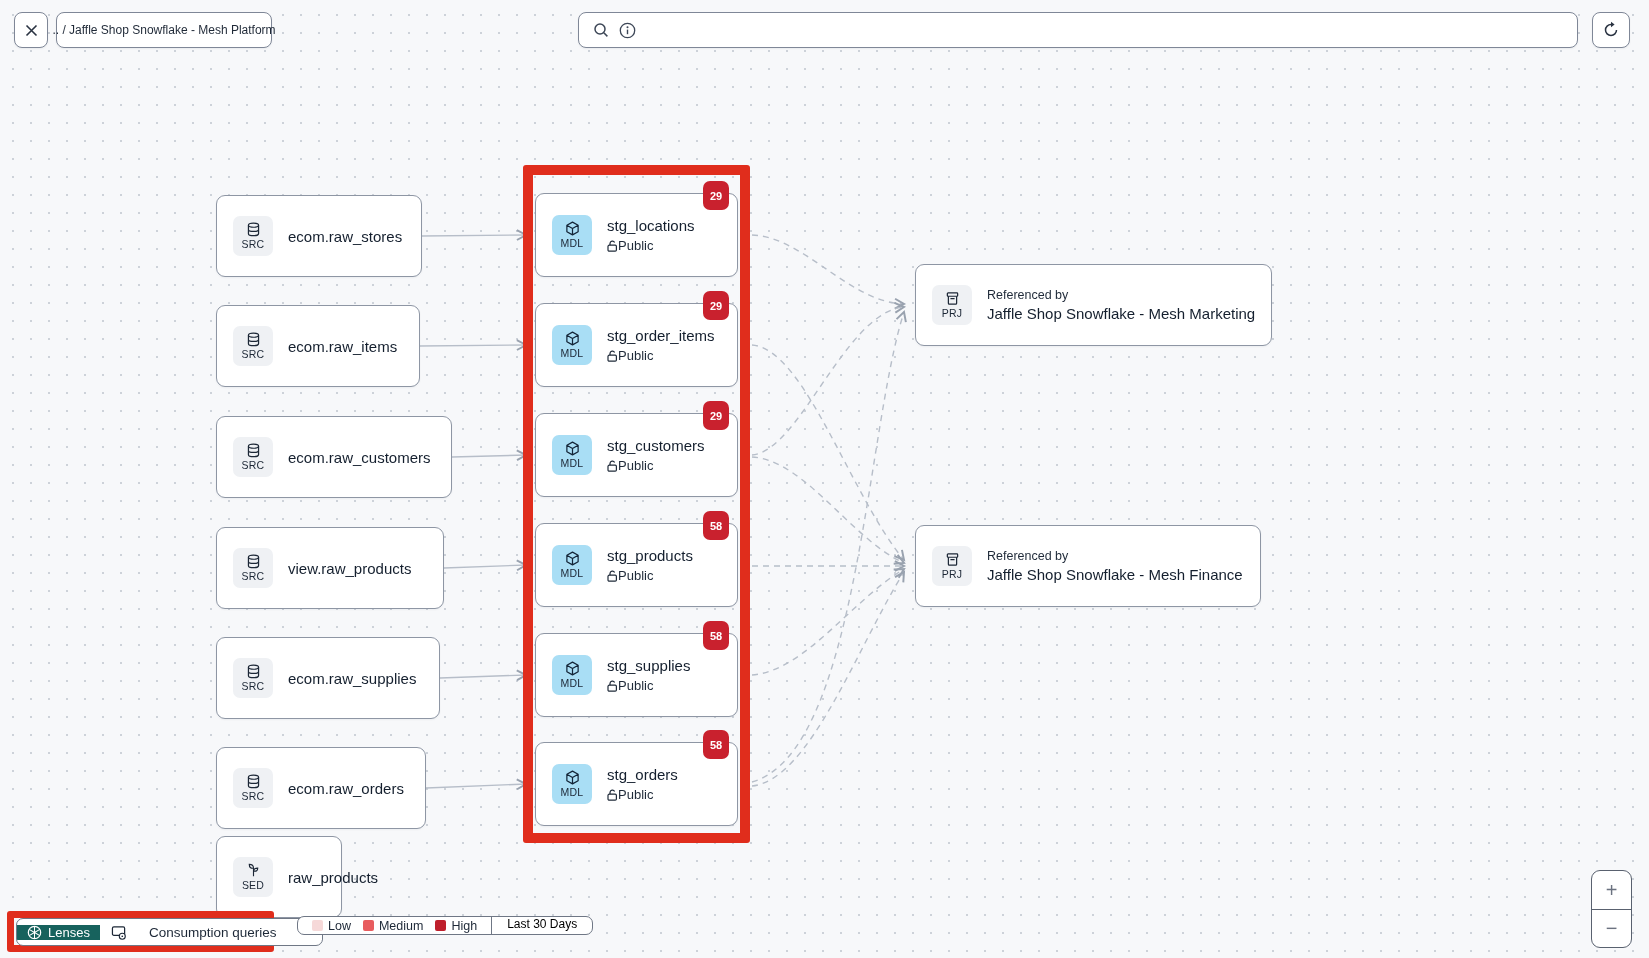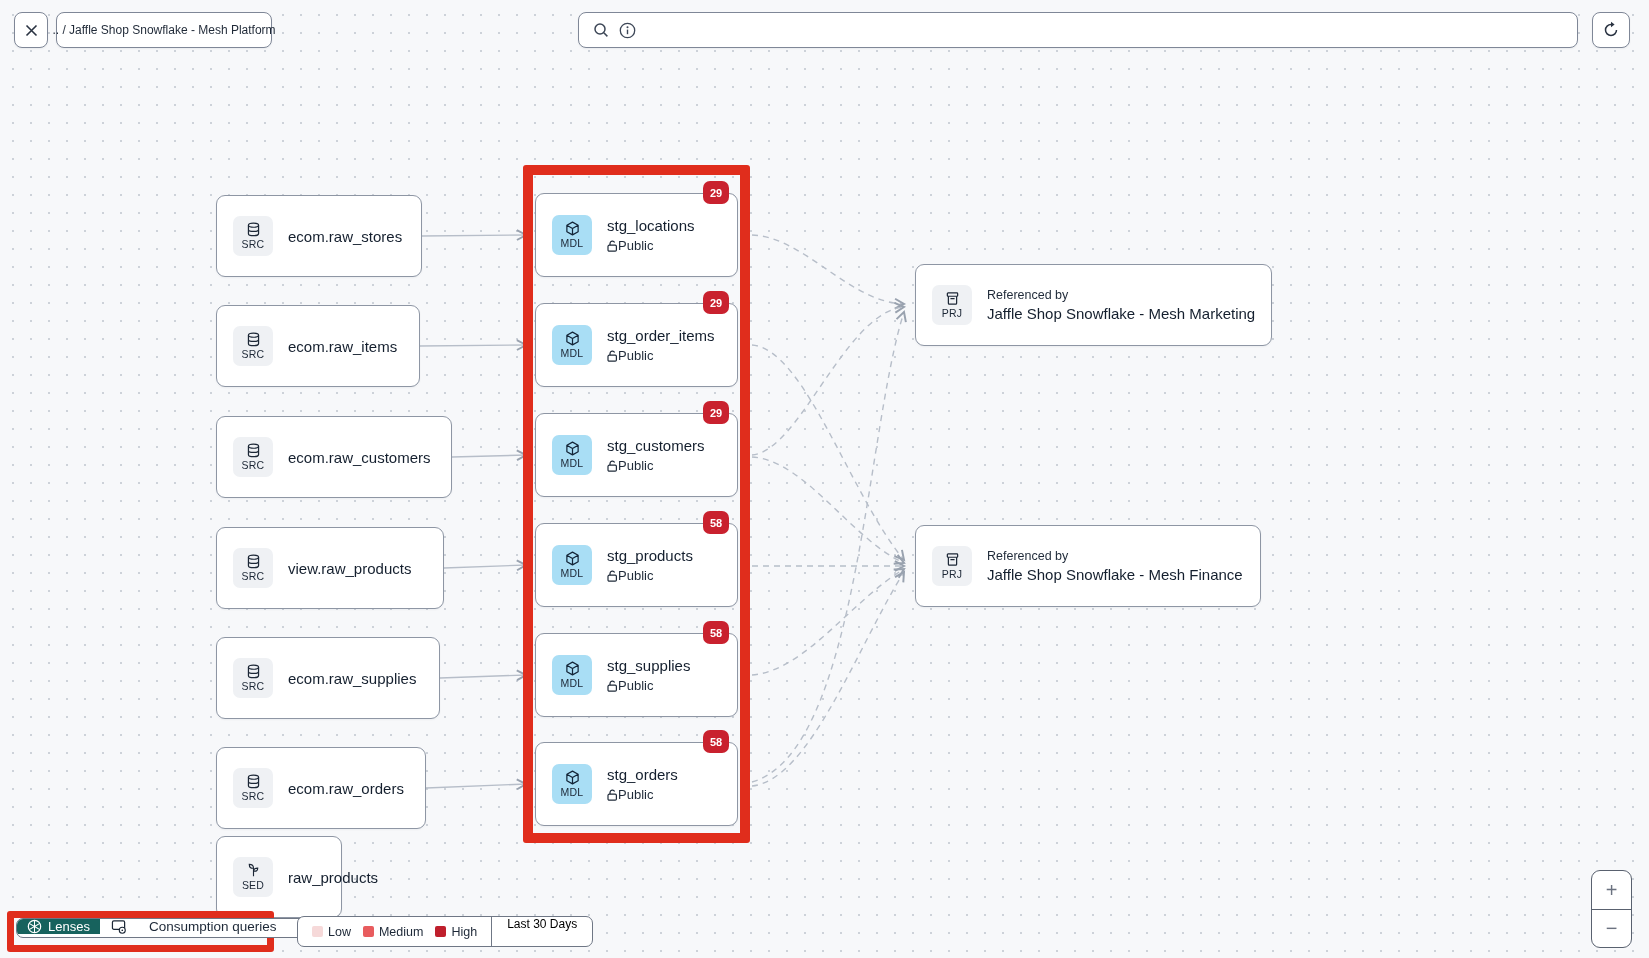--- a/index.html
+++ b/index.html
@@ -44,49 +44,49 @@
     width:40px; height:40px; border-radius:7px; background:#eff1f4;
     display:flex; flex-direction:column; align-items:center; justify-content:center;
     color:#1c2736; flex:none;
   }
   .iconbox .kind { font-size:10.5px; letter-spacing:.2px; margin-top:1px; }
   .iconbox.blue { background:#a9def5; }
   .node-title { font-size:15px; color:#141f2e; white-space:nowrap; }
   .access-row { display:flex; align-items:center; margin-top:4px; color:#1f2a39; font-size:13px; }
   .count-badge {
     position:absolute; top:-13px; right:8px;
-    min-width:26px; height:23px; padding:0 6px;
+    min-width:26px; height:29px; padding:0 6px;
     background:#c9212e; color:#fff; border-radius:7px;
     font-size:11px; font-weight:bold;
     display:flex; align-items:center; justify-content:center;
     z-index:12;
   }
   .prj-kicker { font-size:12.5px; color:#1f2a39; }
   .prj-name { font-size:15px; color:#141f2e; margin-top:3px; white-space:nowrap; }
 
   
   .hl-rect { position:absolute; border:10px solid #e02d1c; border-radius:3px; z-index:20; pointer-events:none; }
   .hl-rect.thin { border-width:7px; }
 
   
   .lens-group {
-    position:absolute; left:16px; top:918px; height:20px; z-index:30;
-    display:flex; align-items:flex-start; background:#fff;
+    position:absolute; left:16px; top:918px; height:28px; z-index:30;
+    display:flex; align-items:center; background:#fff;
     border:1px solid #6f7785; border-radius:7px; overflow:hidden;
   }
   .lenses-btn {
     display:flex; align-items:center; gap:6px; padding:0 10px;
     background:#17625d; color:#fff; font-size:13px;
   }
   .lens-select {
     display:flex; align-items:center; gap:22px; padding:0 11px;
     color:#1d2837; font-size:13.5px; background:#fff;
   }
   .legend-bar {
-    position:absolute; left:297px; top:916px; height:31px; z-index:30;
+    position:absolute; left:297px; top:916px; height:19px; z-index:30;
     display:flex; align-items:stretch; background:#fff;
     border:1px solid #6f7785; border-radius:7px;
   }
   .legend-items { display:flex; align-items:center; gap:12px; padding:0 14px; }
   .legend-item { display:flex; align-items:center; gap:5px; font-size:12.5px; color:#1d2837; }
   .swatch { width:11px; height:11px; border-radius:2px; }
   .range-btn {
     display:flex; padding:0 15px;
     border-left:1px solid #6f7785; font-size:12px; color:#000000;
   }

